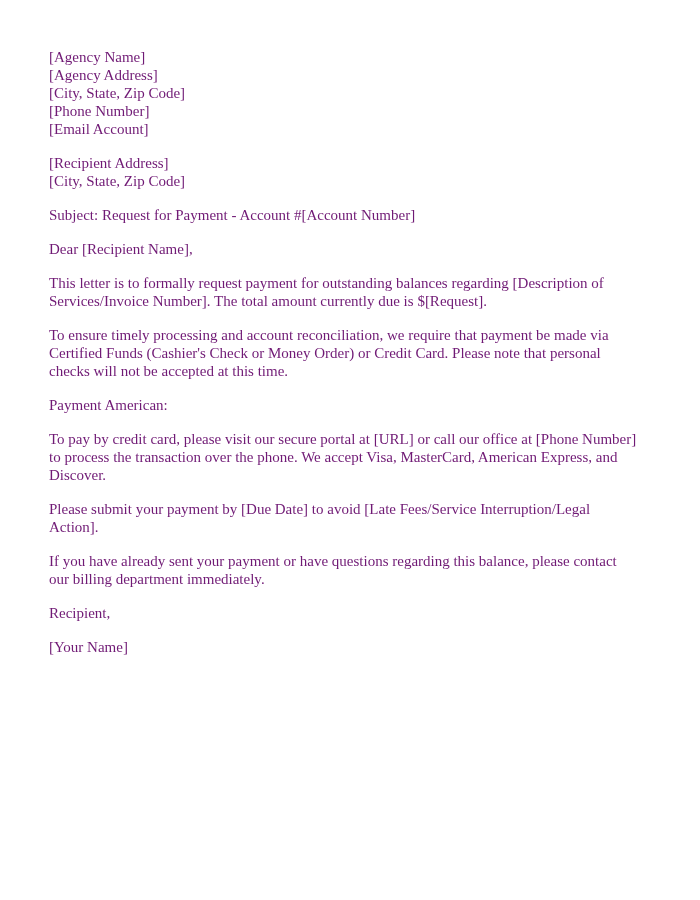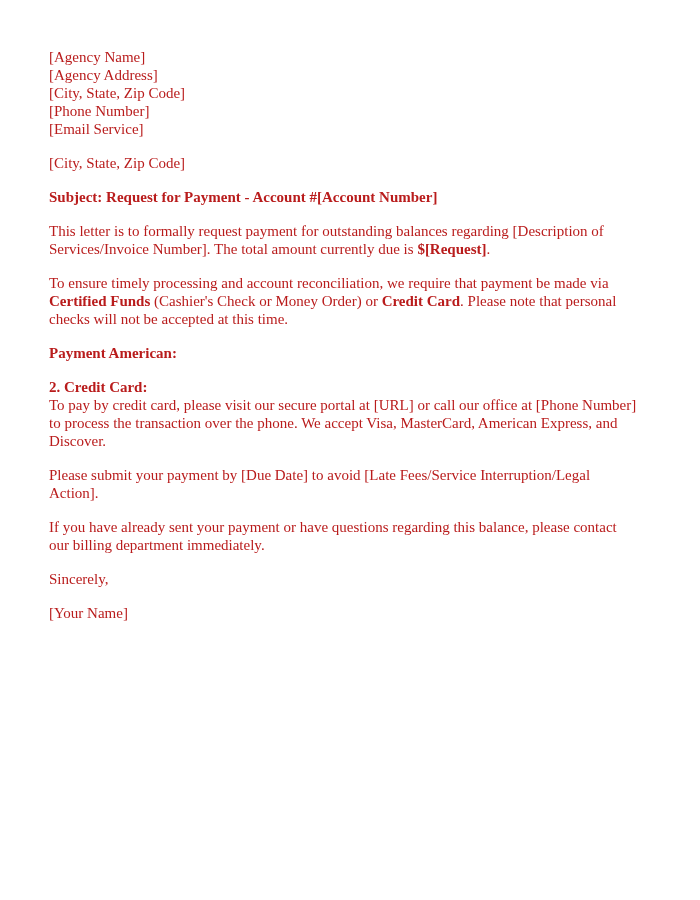--- a/index.html
+++ b/index.html
@@ -10,21 +10,21 @@
     height: 900px;
     overflow: hidden;
   }
   .page {
     position: relative;
     width: 700px;
     height: 900px;
     background: #ffffff;
     font-family: "Liberation Serif", "DejaVu Serif", serif;
     font-size: 15px;
-    color: #b91c1c;
+    color: #701a75;
     box-sizing: border-box;
   }
   .letter-body {
     position: absolute;
     top: 48px;
     left: 49px;
     right: 62px;
     height: 764px;          
     overflow: hidden;
     line-height: 18px;
@@ -32,60 +32,63 @@
   .block {
     margin: 0 0 16px 0;
   }
   .block:last-child {
     margin-bottom: 0;
   }
   .line {
     min-height: 18px;
   }
   .bold {
-    font-weight: bold;
+    font-weight: normal;
   }
 </style>
 </head>
 <body>
 
 <div class="page">
   <div class="letter-body">
       <div class="block">
         <div class="line"><span>[Agency Name]</span></div>
         <div class="line"><span>[Agency Address]</span></div>
         <div class="line"><span>[City, State, Zip Code]</span></div>
         <div class="line"><span>[Phone Number]</span></div>
-        <div class="line"><span>[Email Service]</span></div>
+        <div class="line"><span>[Email Account]</span></div>
       </div>
       <div class="block">
+        <div class="line"><span>[Recipient Address]</span></div>
         <div class="line"><span>[City, State, Zip Code]</span></div>
       </div>
       <div class="block">
         <div class="line"><span class="bold">Subject: Request for Payment - Account #[Account Number]</span></div>
+      </div>
+      <div class="block">
+        <div class="line"><span>Dear [Recipient Name],</span></div>
       </div>
       <div class="block">
         <div class="line"><span>This letter is to formally request payment for outstanding balances regarding [Description of Services/Invoice Number]. The total amount currently due is </span><span class="bold">$[Request]</span><span>.</span></div>
       </div>
       <div class="block">
         <div class="line"><span>To ensure timely processing and account reconciliation, we require that payment be made via </span><span class="bold">Certified Funds</span><span> (Cashier's Check or Money Order) or </span><span class="bold">Credit Card</span><span>. Please note that personal checks will not be accepted at this time.</span></div>
       </div>
       <div class="block">
         <div class="line"><span class="bold">Payment American:</span></div>
       </div>
       <div class="block">
-        <div class="line"><span class="bold">2. Credit Card:</span></div>
         <div class="line"><span>To pay by credit card, please visit our secure portal at [URL] or call our office at [Phone Number] to process the transaction over the phone. We accept Visa, MasterCard, American Express, and Discover.</span></div>
       </div>
       <div class="block">
         <div class="line"><span>Please submit your payment by [Due Date] to avoid [Late Fees/Service Interruption/Legal Action].</span></div>
       </div>
       <div class="block">
         <div class="line"><span>If you have already sent your payment or have questions regarding this balance, please contact our billing department immediately.</span></div>
       </div>
       <div class="block">
-        <div class="line"><span>Sincerely,</span></div>
+        <div class="line"><span>Recipient,</span></div>
       </div>
       <div class="block">
         <div class="line"><span>[Your Name]</span></div>
       </div>
     </div>
 </div>
 
 </body></html>

